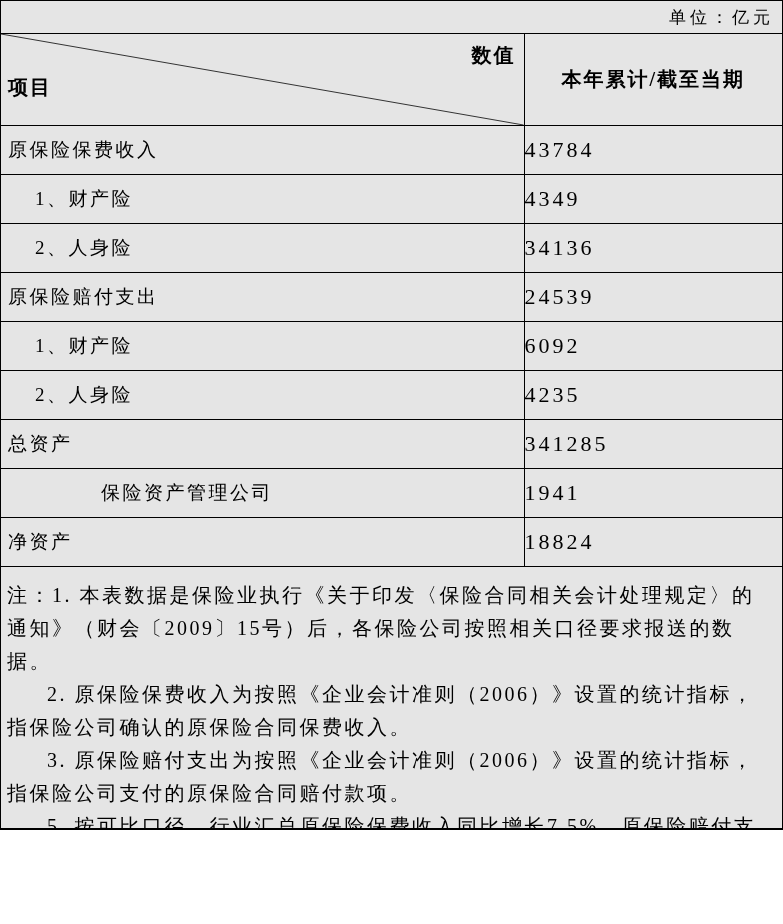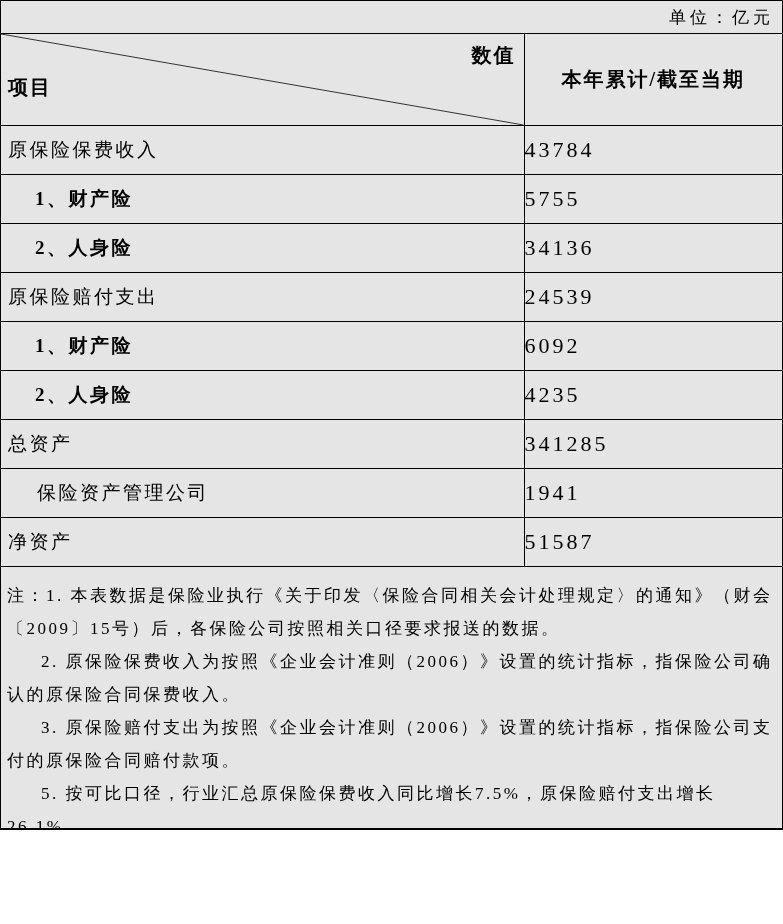--- a/index.html
+++ b/index.html
@@ -79,33 +79,33 @@
     border-bottom: 1px solid #000;
     padding: 0;
     vertical-align: middle;
   }
   td.label-cell {
     border-right: 1px solid #000;
     font-size: 19px;
     letter-spacing: 2.5px;
   }
   td.label-cell.indent-0 { padding-left: 7px; }
-  td.label-cell.indent-1 { padding-left: 34px; font-weight: bold; }
-  td.label-cell.indent-2 { padding-left: 36px; }
+  td.label-cell.indent-1 { padding-left: 34px; }
+  td.label-cell.indent-2 { padding-left: 100px; }
   td.value-cell {
     text-align: left;
     padding-right: 20px;
     font-size: 22px;
     letter-spacing: 3px;
   }
   
   .notes {
     flex: 1 1 auto;
     padding: 12px 8px 0 6px;
-    font-size: 17px;
+    font-size: 20px;
     letter-spacing: 2.5px;
     line-height: 33px;
     overflow: hidden;
   }
   .note { margin: 0; }
   .note.indented { text-indent: 2em; }
 </style>
 </head>
 <body>
 
@@ -132,21 +132,21 @@
         <th class="value-header">本年累计/截至当期</th>
       </tr>
     </thead>
     <tbody>
       <tr class="data-row">
         <td class="label-cell indent-0">原保险保费收入</td>
         <td class="value-cell">43784</td>
       </tr>
       <tr class="data-row">
         <td class="label-cell indent-1">1、财产险</td>
-        <td class="value-cell">5755</td>
+        <td class="value-cell">4349</td>
       </tr>
       <tr class="data-row">
         <td class="label-cell indent-1">2、人身险</td>
         <td class="value-cell">34136</td>
       </tr>
       <tr class="data-row">
         <td class="label-cell indent-0">原保险赔付支出</td>
         <td class="value-cell">24539</td>
       </tr>
       <tr class="data-row">
@@ -160,21 +160,21 @@
       <tr class="data-row">
         <td class="label-cell indent-0">总资产</td>
         <td class="value-cell">341285</td>
       </tr>
       <tr class="data-row">
         <td class="label-cell indent-2">保险资产管理公司</td>
         <td class="value-cell">1941</td>
       </tr>
       <tr class="data-row">
         <td class="label-cell indent-0">净资产</td>
-        <td class="value-cell">51587</td>
+        <td class="value-cell">18824</td>
       </tr>
     </tbody>
   </table>
 
   <div class="notes">
     <p class="note">注：1. 本表数据是保险业执行《关于印发〈保险合同相关会计处理规定〉的通知》（财会〔2009〕15号）后，各保险公司按照相关口径要求报送的数据。</p>
     <p class="note indented">2. 原保险保费收入为按照《企业会计准则（2006）》设置的统计指标，指保险公司确认的原保险合同保费收入。</p>
     <p class="note indented">3. 原保险赔付支出为按照《企业会计准则（2006）》设置的统计指标，指保险公司支付的原保险合同赔付款项。</p>
     <p class="note indented">5. 按可比口径，行业汇总原保险保费收入同比增长7.5%，原保险赔付支出增长26.1%。</p>
 

